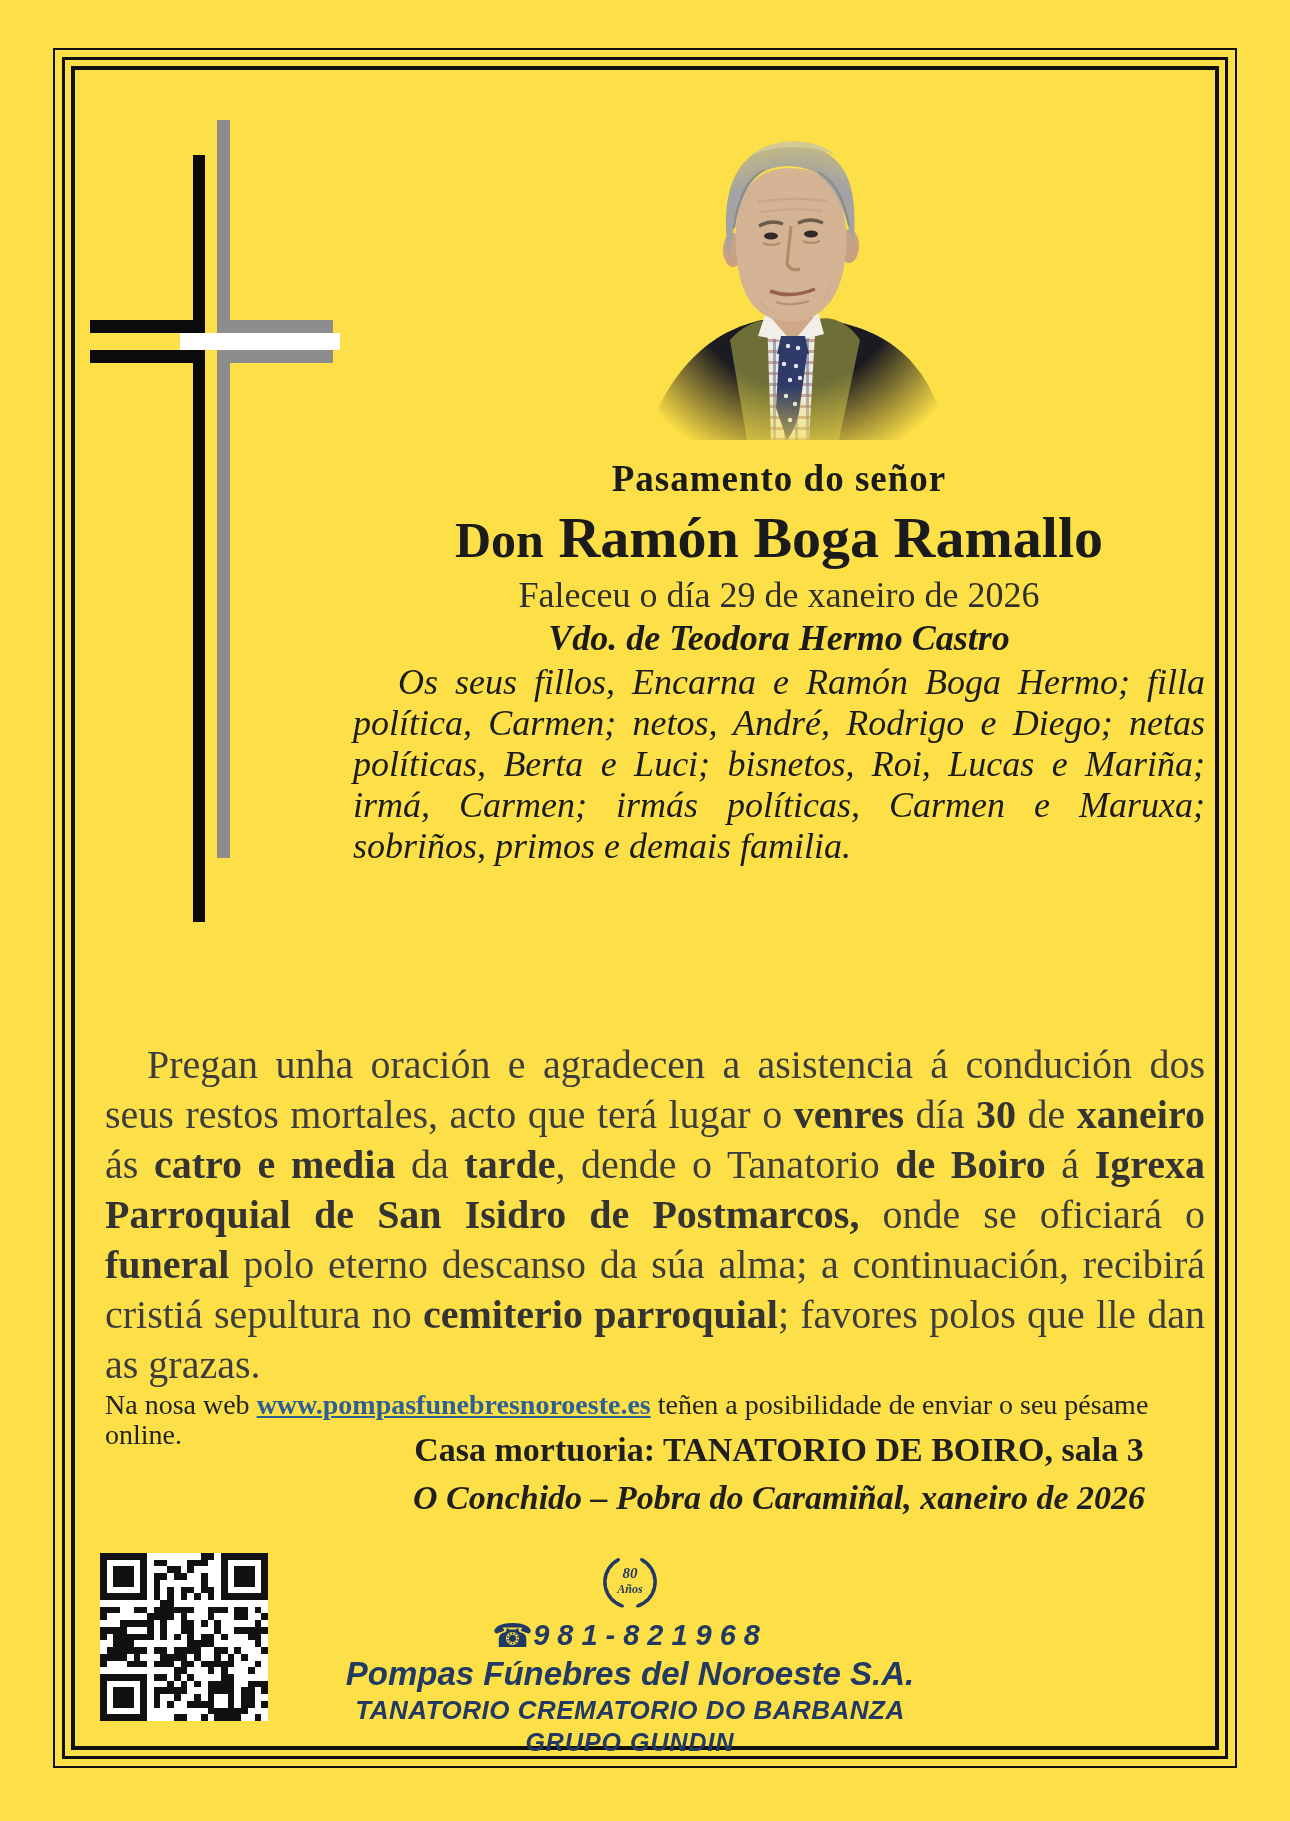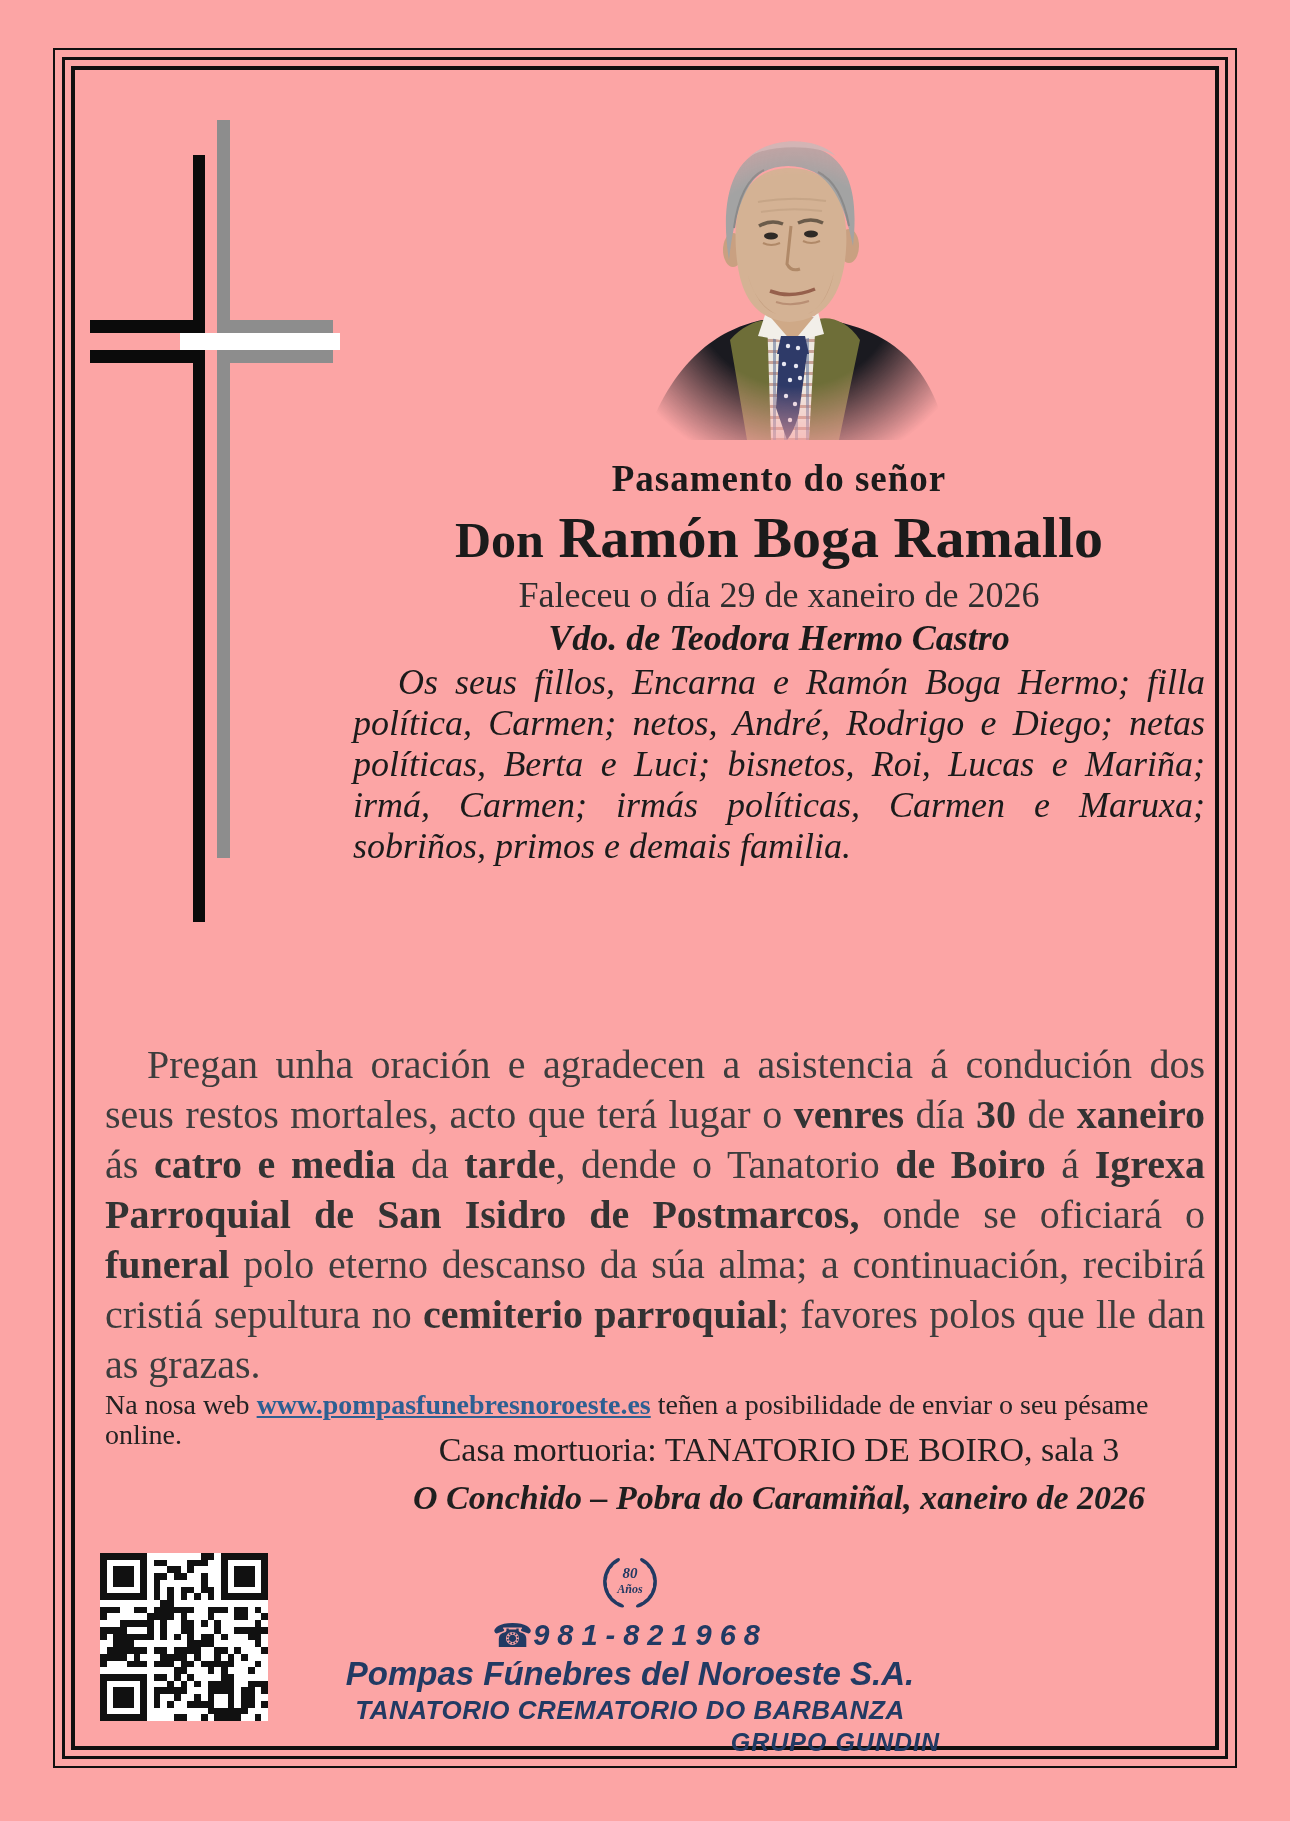--- a/index.html
+++ b/index.html
@@ -1,16 +1,16 @@
 <!DOCTYPE html>
 <html><head>
 <meta charset="utf-8">
 <style>
   html,body{margin:0;padding:0;background:#fff;}
-  .sheet{position:relative;width:1290px;height:1821px;background:#fca5a5;overflow:hidden;
+  .sheet{position:relative;width:1290px;height:1821px;background:#fde047;overflow:hidden;
          font-family:"Liberation Serif", serif;color:#1b1b1b;}
   .frame{position:absolute;box-sizing:border-box;border-style:solid;border-color:#101010;background:transparent;}
   .f1{left:53px;top:48px;width:1184px;height:1720px;border-width:2px;}
   .f2{left:62px;top:57px;width:1166px;height:1702px;border-width:3px;}
   .f3{left:71px;top:66px;width:1148px;height:1684px;border-width:4px;}
   .bar{position:absolute;}
   .bar.black{background:#0b0b0b;}
   .bar.gray{background:#8d8d8d;}
   .bar.white{background:#ffffff;}
   .right-col{position:absolute;left:353px;top:458px;width:852px;text-align:center;}
@@ -21,31 +21,31 @@
   .dep{font-size:36px;font-weight:bold;line-height:40px;letter-spacing:2px;margin-top:2px;}
   .vdo{font-size:36px;font-weight:bold;font-style:italic;line-height:40px;margin-top:0;}
   .family{font-size:36px;font-weight:normal;font-style:italic;line-height:41px;text-align:justify;
           text-indent:45px;margin-top:4px;}
   .main-par{position:absolute;left:105px;top:1040px;width:1100px;font-size:40px;line-height:50px;
             text-align:justify;text-indent:42px;color:#3d3d3d;}
   .main-par b{color:#333;}
   .web-line{position:absolute;left:105px;top:1390px;width:1100px;font-size:28px;line-height:30px;color:#222;}
   .web-line a{color:#2d5f92;text-decoration:underline;font-weight:bold;cursor:pointer;}
   .mort-block{position:absolute;left:353px;top:1428px;width:852px;text-align:center;}
-  .mort1{font-size:34px;font-weight:normal;line-height:44px;color:#1f1f1f;}
+  .mort1{font-size:34px;font-weight:bold;line-height:44px;color:#1f1f1f;}
   .mort2{font-size:34px;font-weight:bold;font-style:italic;line-height:44px;margin-top:4px;color:#1f1f1f;}
   .qr{position:absolute;left:100px;top:1553px;width:168px;height:168px;}
   .footer{position:absolute;left:320px;top:1548px;width:620px;text-align:center;color:#223a63;font-style:italic;}
   .wreath{display:block;margin:0 auto;}
   .phone{font-family:"Liberation Sans", sans-serif;font-weight:bold;font-size:29px;line-height:34px;
          letter-spacing:8px;margin-top:0;}
   .phone .tel-icon{font-family:"DejaVu Sans", sans-serif;font-size:33px;letter-spacing:0;vertical-align:-2px;}
   .company{font-family:"Liberation Sans", sans-serif;font-weight:bold;font-size:33px;line-height:38px;margin-top:2px;}
   .co2{font-family:"Liberation Sans", sans-serif;font-weight:bold;font-size:26px;line-height:31px;margin-top:2px;letter-spacing:.5px;}
-  .co3{font-family:"Liberation Sans", sans-serif;font-weight:bold;font-size:25px;line-height:29px;margin-top:2px;letter-spacing:1px;text-align:right;}
+  .co3{font-family:"Liberation Sans", sans-serif;font-weight:bold;font-size:25px;line-height:29px;margin-top:2px;letter-spacing:1px;}
   .portrait{position:absolute;left:630px;top:108px;}
 </style>
 </head>
 <body>
 
 <div class="sheet">
 
   <div class="frame f1"></div>
   <div class="frame f2"></div>
   <div class="frame f3"></div>

